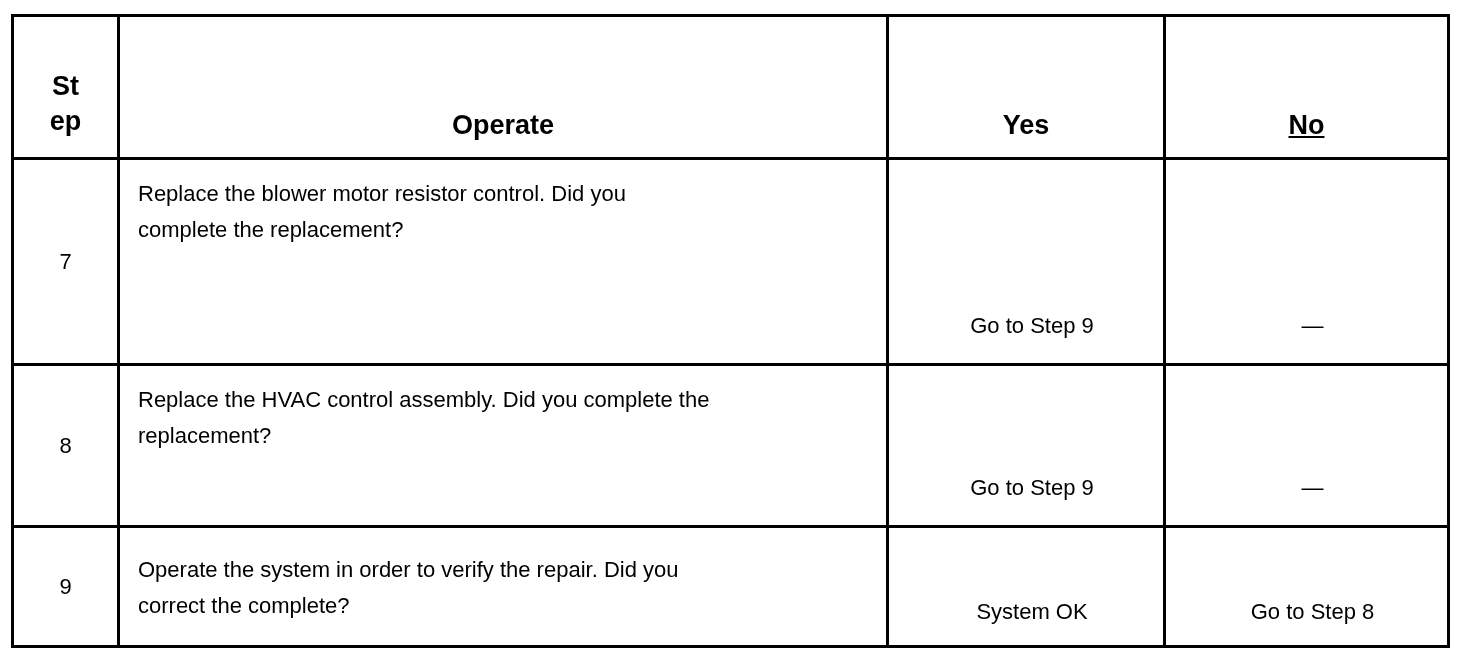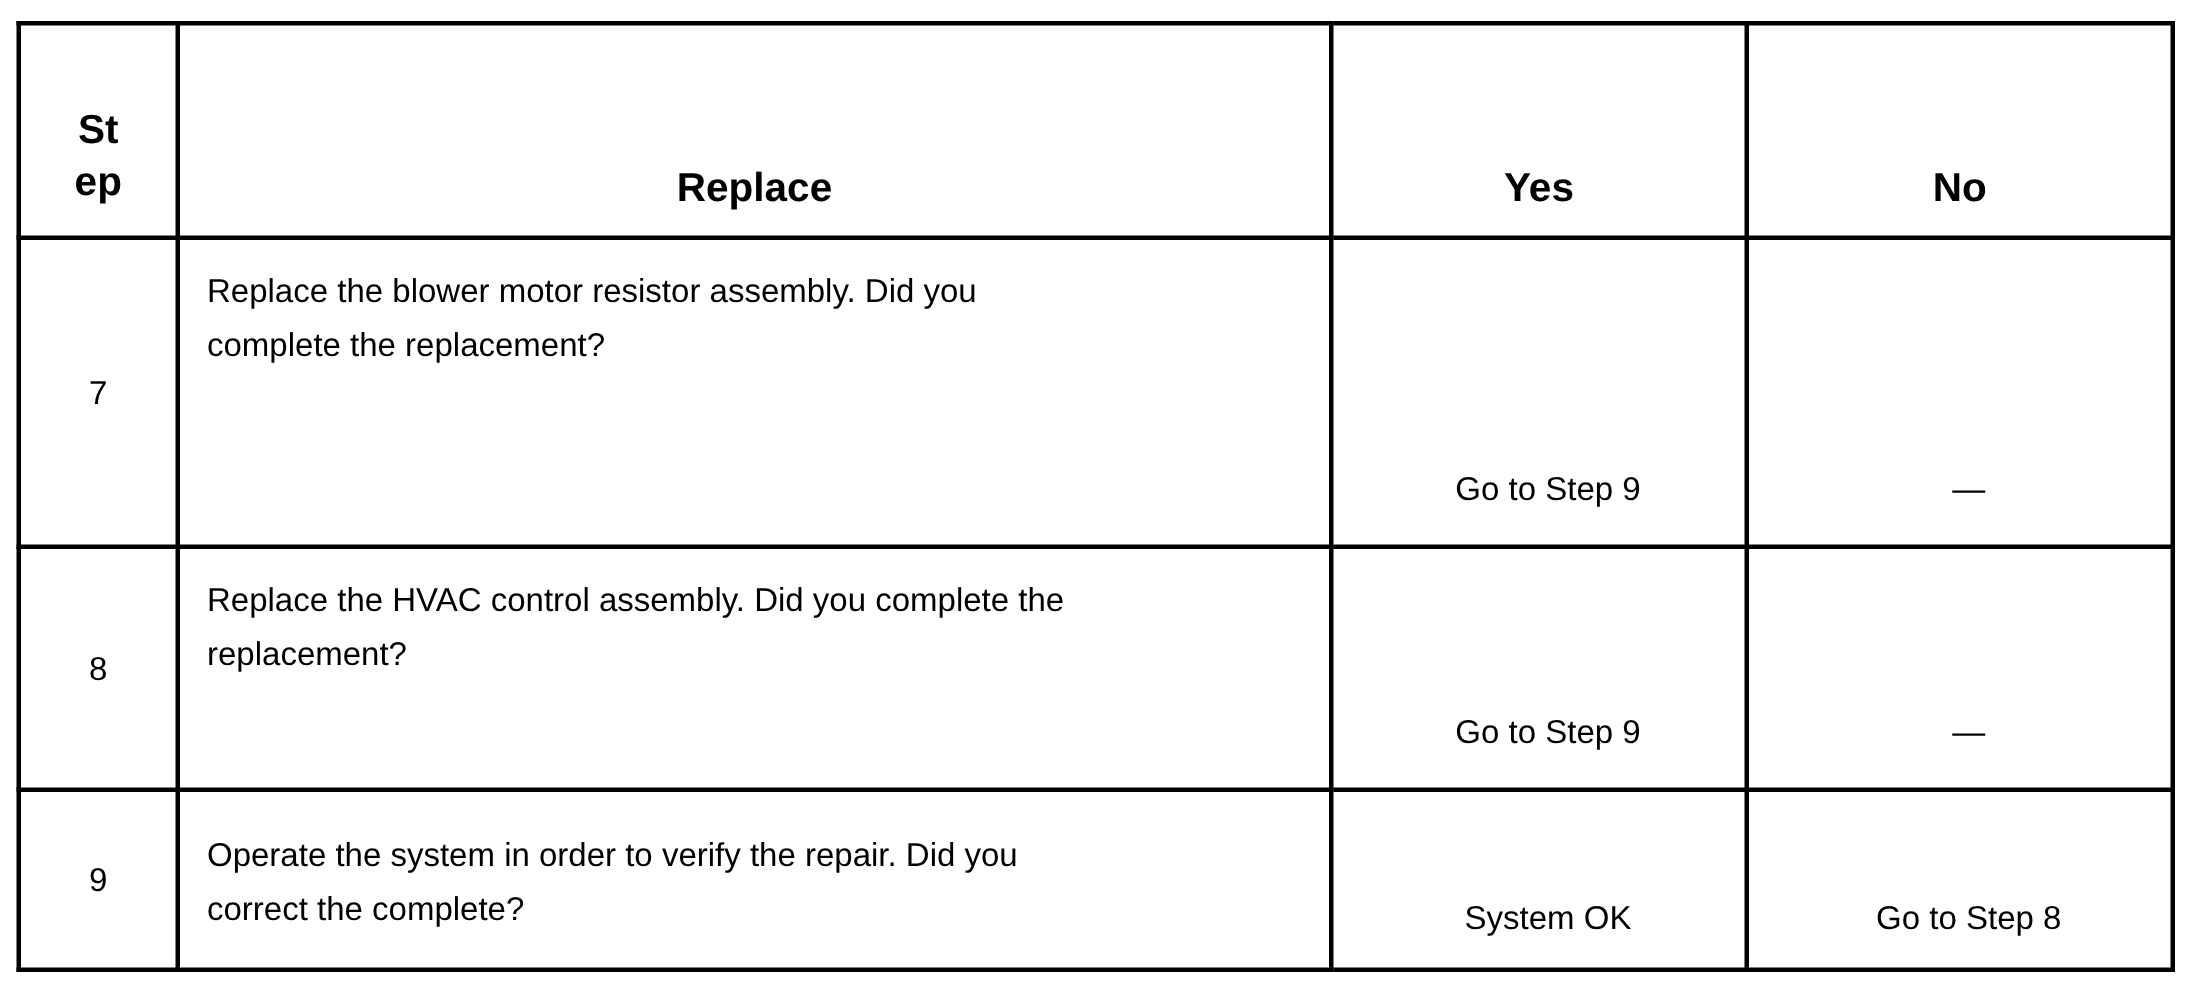--- a/index.html
+++ b/index.html
@@ -55,21 +55,21 @@
     font-size: 27px;
     line-height: 1.0;
   }
   .hdr-inner {
     padding-bottom: 18px;
   }
   .hdr-step  { text-align: center; }
   .hdr-step .stack-line { display: block; line-height: 1.30; }
   .hdr-action { text-align: center; }
   .hdr-yes    { text-align: center; }
-  .hdr-no     { text-align: center; }
+  .hdr-no     { text-align: center; text-decoration: underline; }
 
   
   .body-row td {
     vertical-align: top;
     font-size: 22px;
     font-weight: normal;
   }
   .row-7 td { height: 203px; }
   .row-8 td { height: 159px; }
   .row-9 td { height: 117px; }
@@ -128,39 +128,39 @@
 
     <thead>
       <tr class="header-row">
         <th class="hdr-step">
           <div class="hdr-inner">
             <span class="stack-line">St</span>
             <span class="stack-line">ep</span>
           </div>
         </th>
         <th class="hdr-action">
-          <div class="hdr-inner">Replace</div>
+          <div class="hdr-inner">Operate</div>
         </th>
         <th class="hdr-yes">
           <div class="hdr-inner">Yes</div>
         </th>
         <th class="hdr-no">
           <div class="hdr-inner">No</div>
         </th>
       </tr>
     </thead>
 
     <tbody>
 
       <tr class="body-row row-7">
         <td class="cell-step">
           <span class="step-num">7</span>
         </td>
         <td class="cell-action">
-          <span class="action-text"><span>Replace the blower motor resistor assembly. Did you</span><br><span>complete the replacement?</span></span>
+          <span class="action-text"><span>Replace the blower motor resistor control. Did you</span><br><span>complete the replacement?</span></span>
         </td>
         <td class="cell-yes">
           <span class="branch-text">Go to Step 9</span>
         </td>
         <td class="cell-no">
           <span class="branch-text">—</span>
         </td>
       </tr>
 
       <tr class="body-row row-8">

